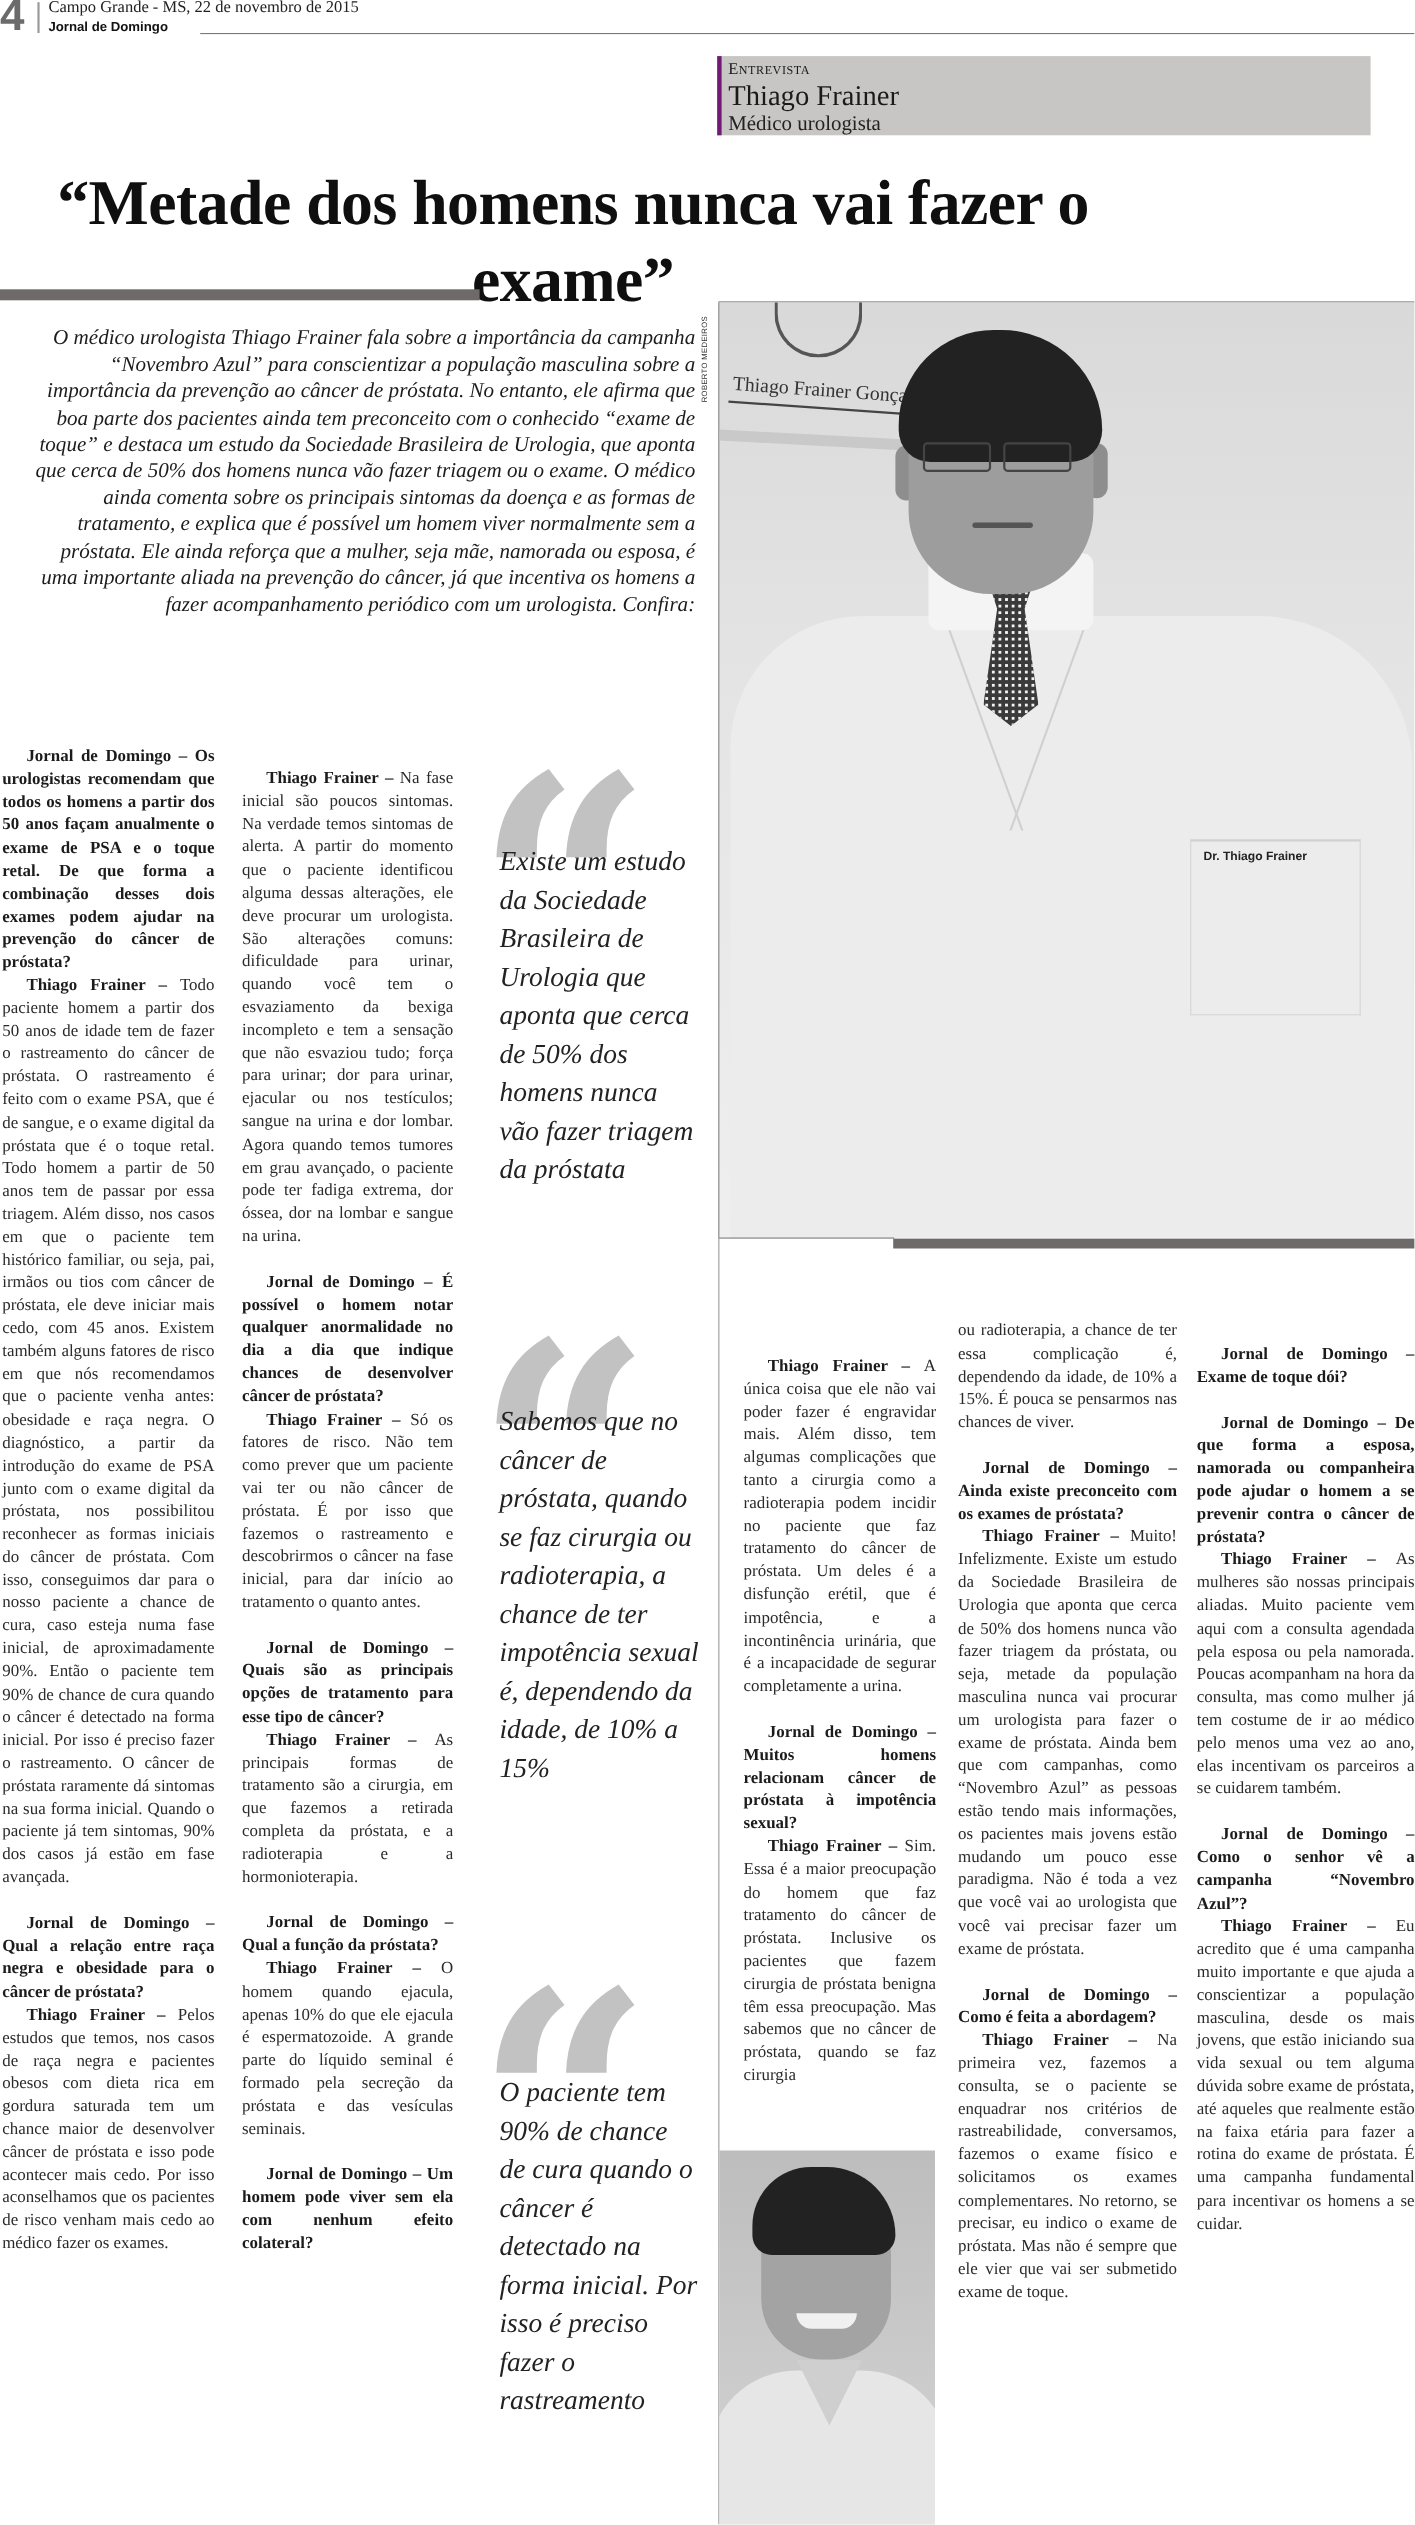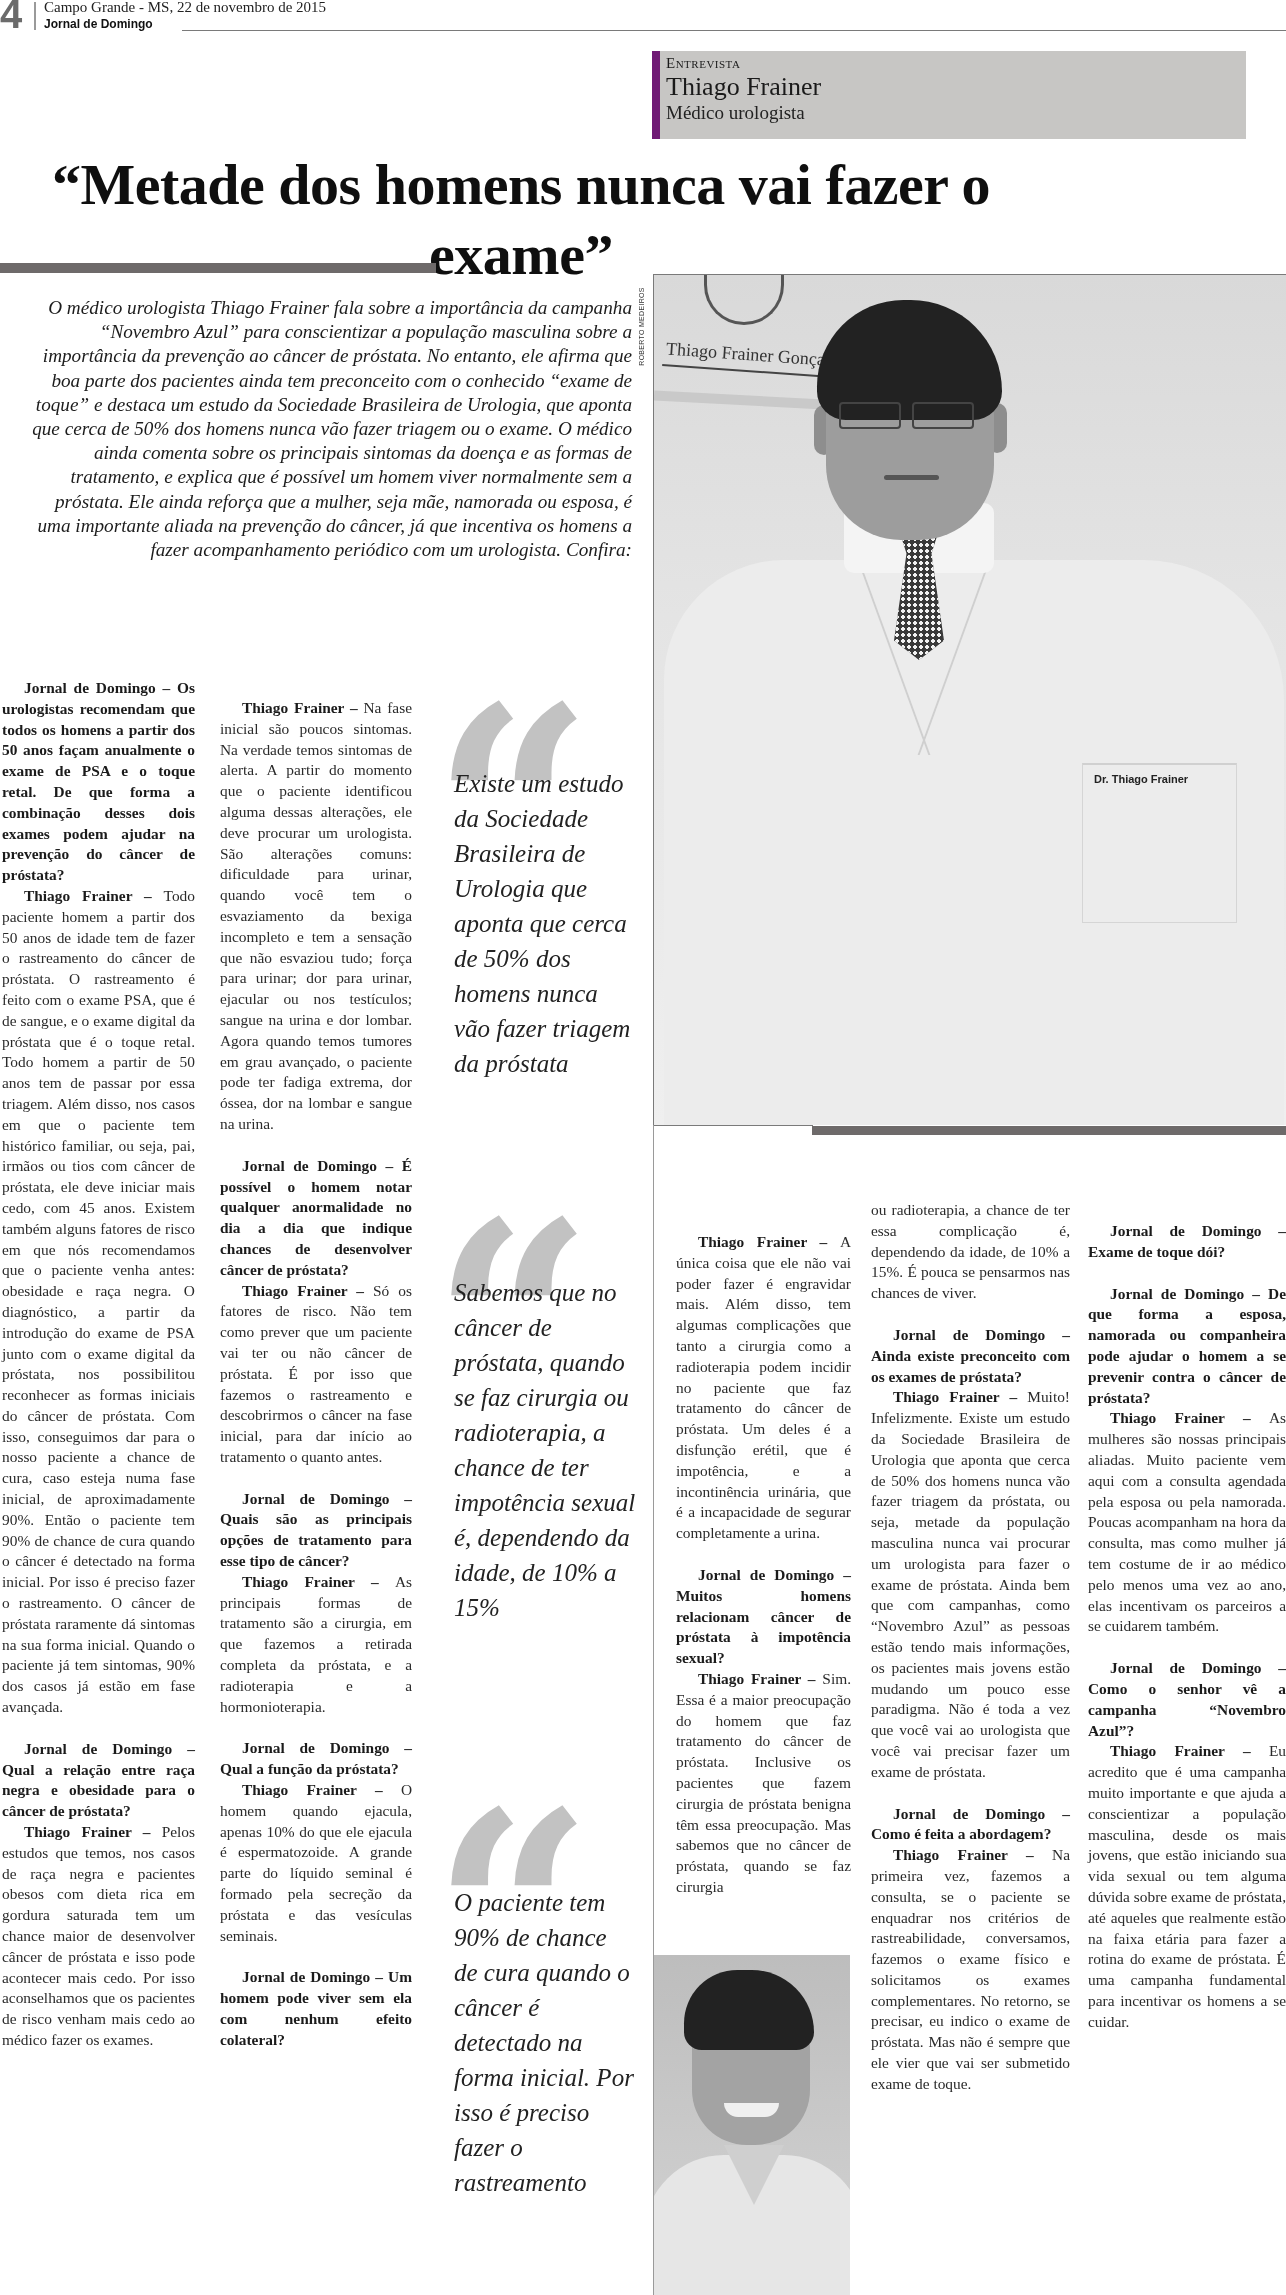--- a/index.html
+++ b/index.html
@@ -7,21 +7,21 @@
   body { position: relative; font-family: "Liberation Serif", "DejaVu Serif", serif; color: #1a1a1a; }
 
   
   .page-num { position: absolute; left: 0; top: -8px; font-family: "Liberation Sans", sans-serif; font-weight: bold; font-size: 40px; color: #6b6b6b; letter-spacing: -2px; }
   .hdr-bar { position: absolute; left: 34px; top: 2px; width: 2px; height: 28px; background: #9a9a9a; }
   .hdr-date { position: absolute; left: 44px; top: -1px; font-size: 15px; color: #222; }
   .hdr-paper { position: absolute; left: 44px; top: 17px; font-family: "Liberation Sans", sans-serif; font-weight: bold; font-size: 12px; color: #111; }
   .hdr-rule { position: absolute; left: 182px; top: 30px; right: 0; height: 1px; background: #7a7a7a; }
 
   
-  .tag-box { position: absolute; left: 652px; top: 51px; width: 594px; height: 88px; background: #c7c6c4; border-left: 8px solid #701a75; padding: 4px 0 0 6px; }
+  .tag-box { position: absolute; left: 652px; top: 51px; width: 594px; height: 72px; background: #c7c6c4; border-left: 4px solid #701a75; padding: 4px 0 0 6px; }
   .tag-kicker { font-size: 15px; font-variant: small-caps; letter-spacing: 0.5px; line-height: 17px; }
   .tag-name { font-size: 26px; line-height: 30px; }
   .tag-role { font-size: 19px; line-height: 22px; color: #222; }
 
   
   .headline { position: absolute; left: 0; top: 150px; width: 1042px; text-align: center; font-weight: bold; font-size: 58px; letter-spacing: -0.5px; color: #0f0f0f; line-height: 70px; }
   .head-rule { position: absolute; left: 0; top: 263px; width: 436px; height: 10px; background: #6e6a6a; }
   .photo-top-rule { position: absolute; left: 653px; top: 274px; right: 0; height: 1px; background: #7a7a7a; }
 
   

